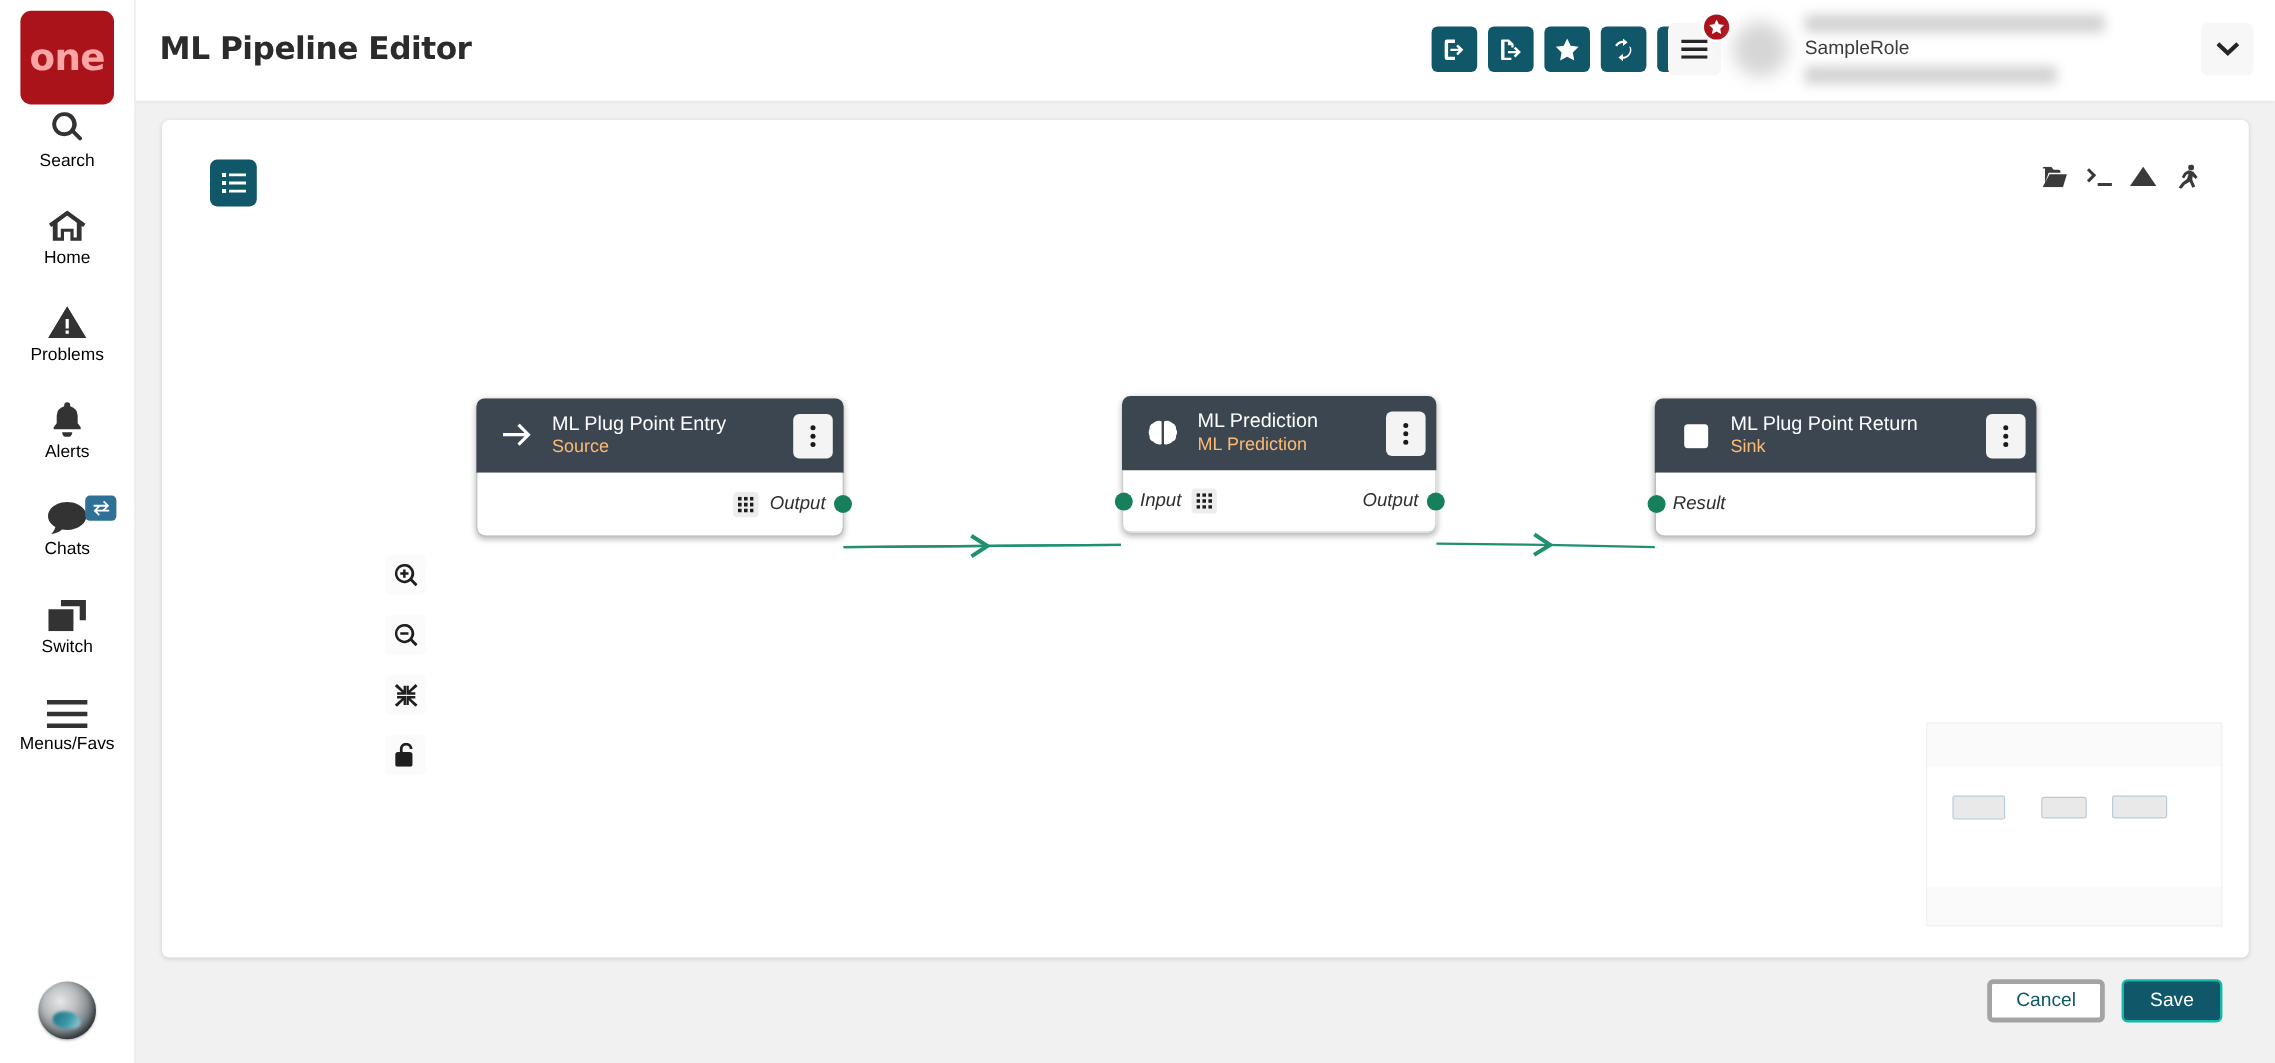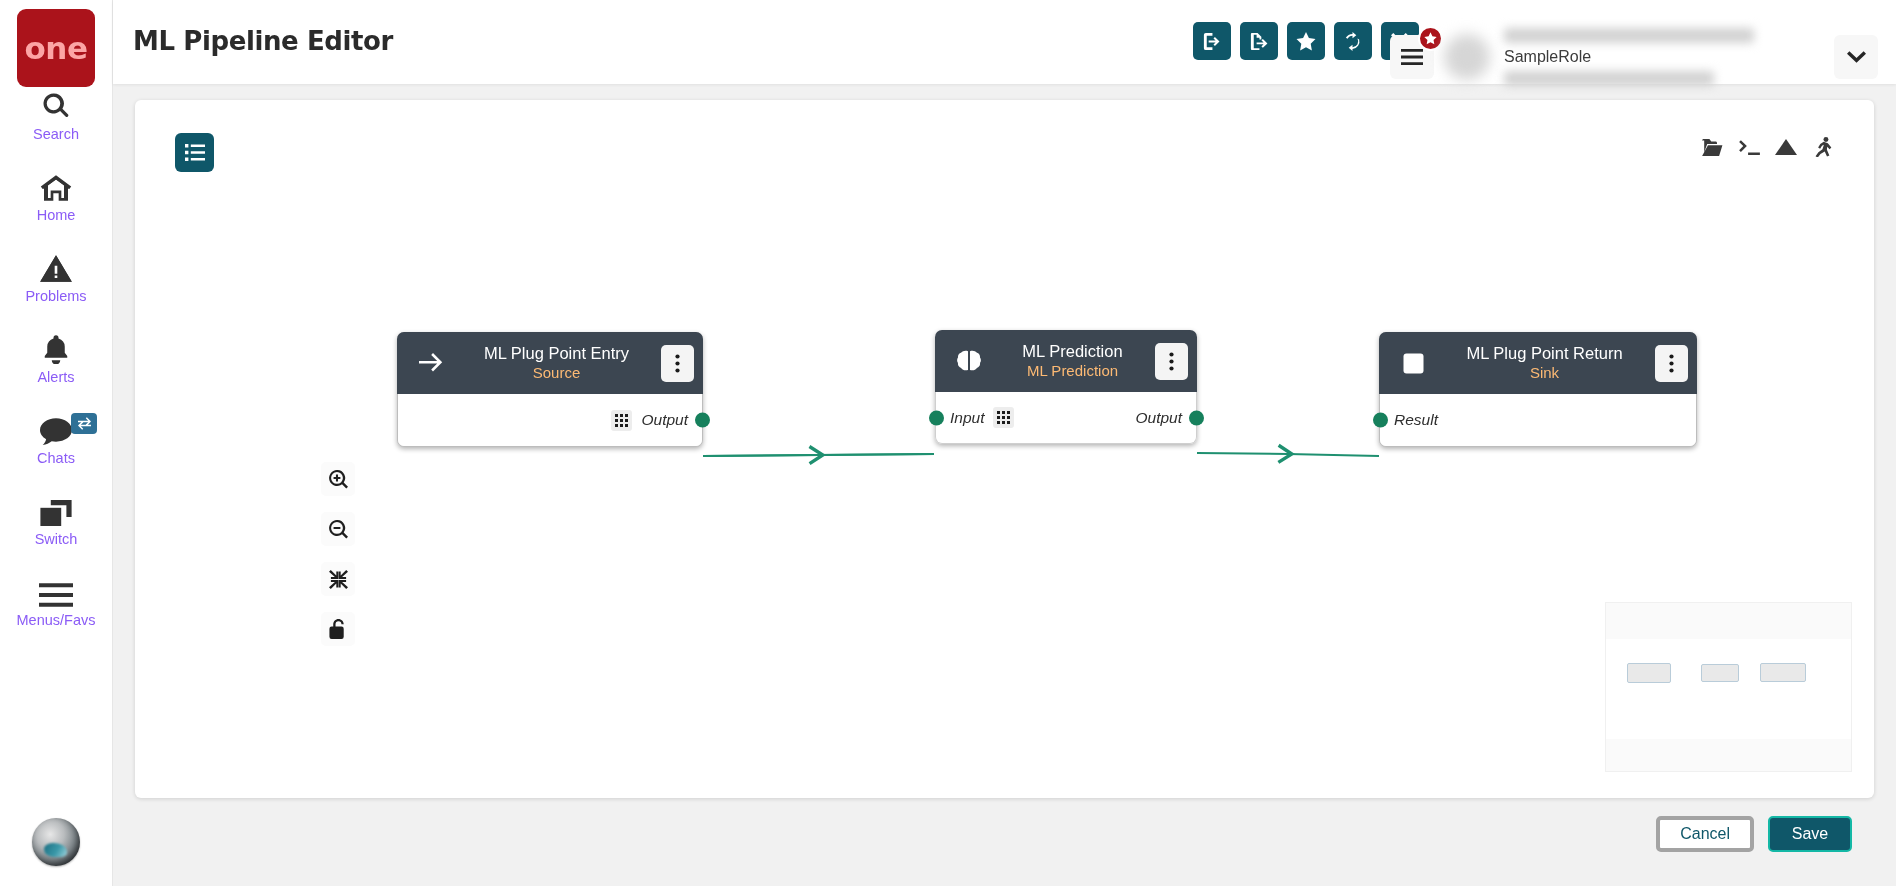--- a/index.html
+++ b/index.html
@@ -39,21 +39,21 @@
     display: flex; flex-direction: column; align-items: center;
     cursor: pointer;
     position: relative;
     color: #3d3d3d;
   }
   .rail-item:nth-of-type(1) { margin-top: 44px; }
   .rail-item + .rail-item { margin-top: 26px; }
   .rail-ico { height: 34px; display: flex; align-items: flex-end; justify-content: center; }
   .rail-ico svg { display: block; fill: #333333; }
   .rail-label {
-    font-size: 14.5px; color: #8b5cf6; margin-top: 5px;
+    font-size: 14.5px; color: #000000; margin-top: 5px;
     font-family: "Liberation Sans", sans-serif;
     white-space: nowrap;
   }
   .switch-badge {
     position: absolute;
     right: 15px; top: 2px;
     width: 26px; height: 21px;
     background: #2e7096;
     border-radius: 4px;
     display: flex; align-items: center; justify-content: center;
@@ -105,21 +105,21 @@
     width: 38px; height: 38px;
     background: #0f5769;
     border-radius: 5px;
     border: none;
     display: flex; align-items: center; justify-content: center;
     cursor: pointer;
   }
   .hdr-btn svg { fill: #fff; display: block; }
 
   .hdr-right {
-    position: absolute; right: 0; top: 16px;
+    position: absolute; right: 0; top: 0;
     height: 81px;
     display: flex; align-items: center; border-radius: 32px;
   }
   .menu-btn {
     position: relative;
     width: 44px; height: 44px;
     background: #f7f7f7; border-radius: 6px; border: none;
     display: flex; align-items: center; justify-content: center;
     cursor: pointer;
     margin-right: 10px;
@@ -221,21 +221,20 @@
   
   .graph { position: absolute; inset: 0; z-index: 2; }
   .edges { position: absolute; inset: 0; width: 100%; height: 100%; pointer-events: none; }
 
   .node {
     position: absolute;
     border-radius: 7px;
     background: #fff;
     box-shadow: 0 2px 5px rgba(0,0,0,.3);
     cursor: move;
-    text-align: center;
   }
   .node-head {
     background: #3c4651;
     border-radius: 7px 7px 0 0;
     display: flex; align-items: center;
     padding: 0 9px 0 20px;
     height: 62px;
   }
   .node-ico {
     width: 28px; flex: none;

